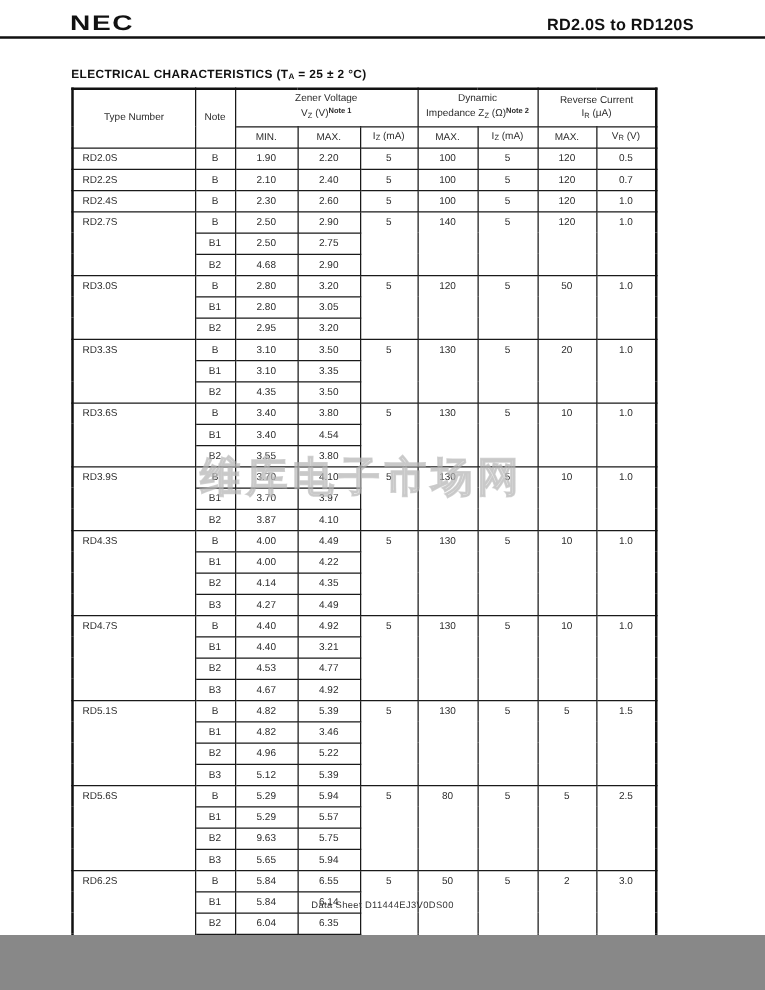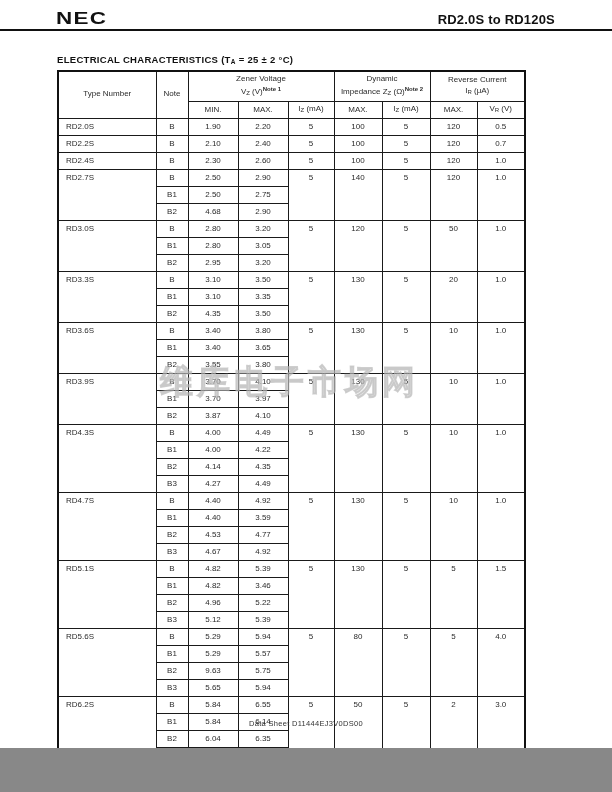--- a/index.html
+++ b/index.html
@@ -227,21 +227,21 @@
           <td>3.80</td>
           <td rowspan="3" class="span-val">5</td>
           <td rowspan="3" class="span-val">130</td>
           <td rowspan="3" class="span-val">5</td>
           <td rowspan="3" class="span-val">10</td>
           <td rowspan="3" class="span-val">1.0</td>
         </tr>
         <tr>
           <td>B1</td>
           <td>3.40</td>
-          <td>3.65</td>
+          <td>4.54</td>
         </tr>
         <tr>
           <td>B2</td>
           <td>3.55</td>
           <td>3.80</td>
         </tr>
         <tr>
           <td rowspan="3" class="type-cell">RD3.9S</td>
           <td>B</td>
           <td>3.70</td>
@@ -295,21 +295,21 @@
           <td>4.92</td>
           <td rowspan="4" class="span-val">5</td>
           <td rowspan="4" class="span-val">130</td>
           <td rowspan="4" class="span-val">5</td>
           <td rowspan="4" class="span-val">10</td>
           <td rowspan="4" class="span-val">1.0</td>
         </tr>
         <tr>
           <td>B1</td>
           <td>4.40</td>
-          <td>3.59</td>
+          <td>3.21</td>
         </tr>
         <tr>
           <td>B2</td>
           <td>4.53</td>
           <td>4.77</td>
         </tr>
         <tr>
           <td>B3</td>
           <td>4.67</td>
           <td>4.92</td>
@@ -342,21 +342,21 @@
         </tr>
         <tr>
           <td rowspan="4" class="type-cell">RD5.6S</td>
           <td>B</td>
           <td>5.29</td>
           <td>5.94</td>
           <td rowspan="4" class="span-val">5</td>
           <td rowspan="4" class="span-val">80</td>
           <td rowspan="4" class="span-val">5</td>
           <td rowspan="4" class="span-val">5</td>
-          <td rowspan="4" class="span-val">4.0</td>
+          <td rowspan="4" class="span-val">2.5</td>
         </tr>
         <tr>
           <td>B1</td>
           <td>5.29</td>
           <td>5.57</td>
         </tr>
         <tr>
           <td>B2</td>
           <td>9.63</td>
           <td>5.75</td>

